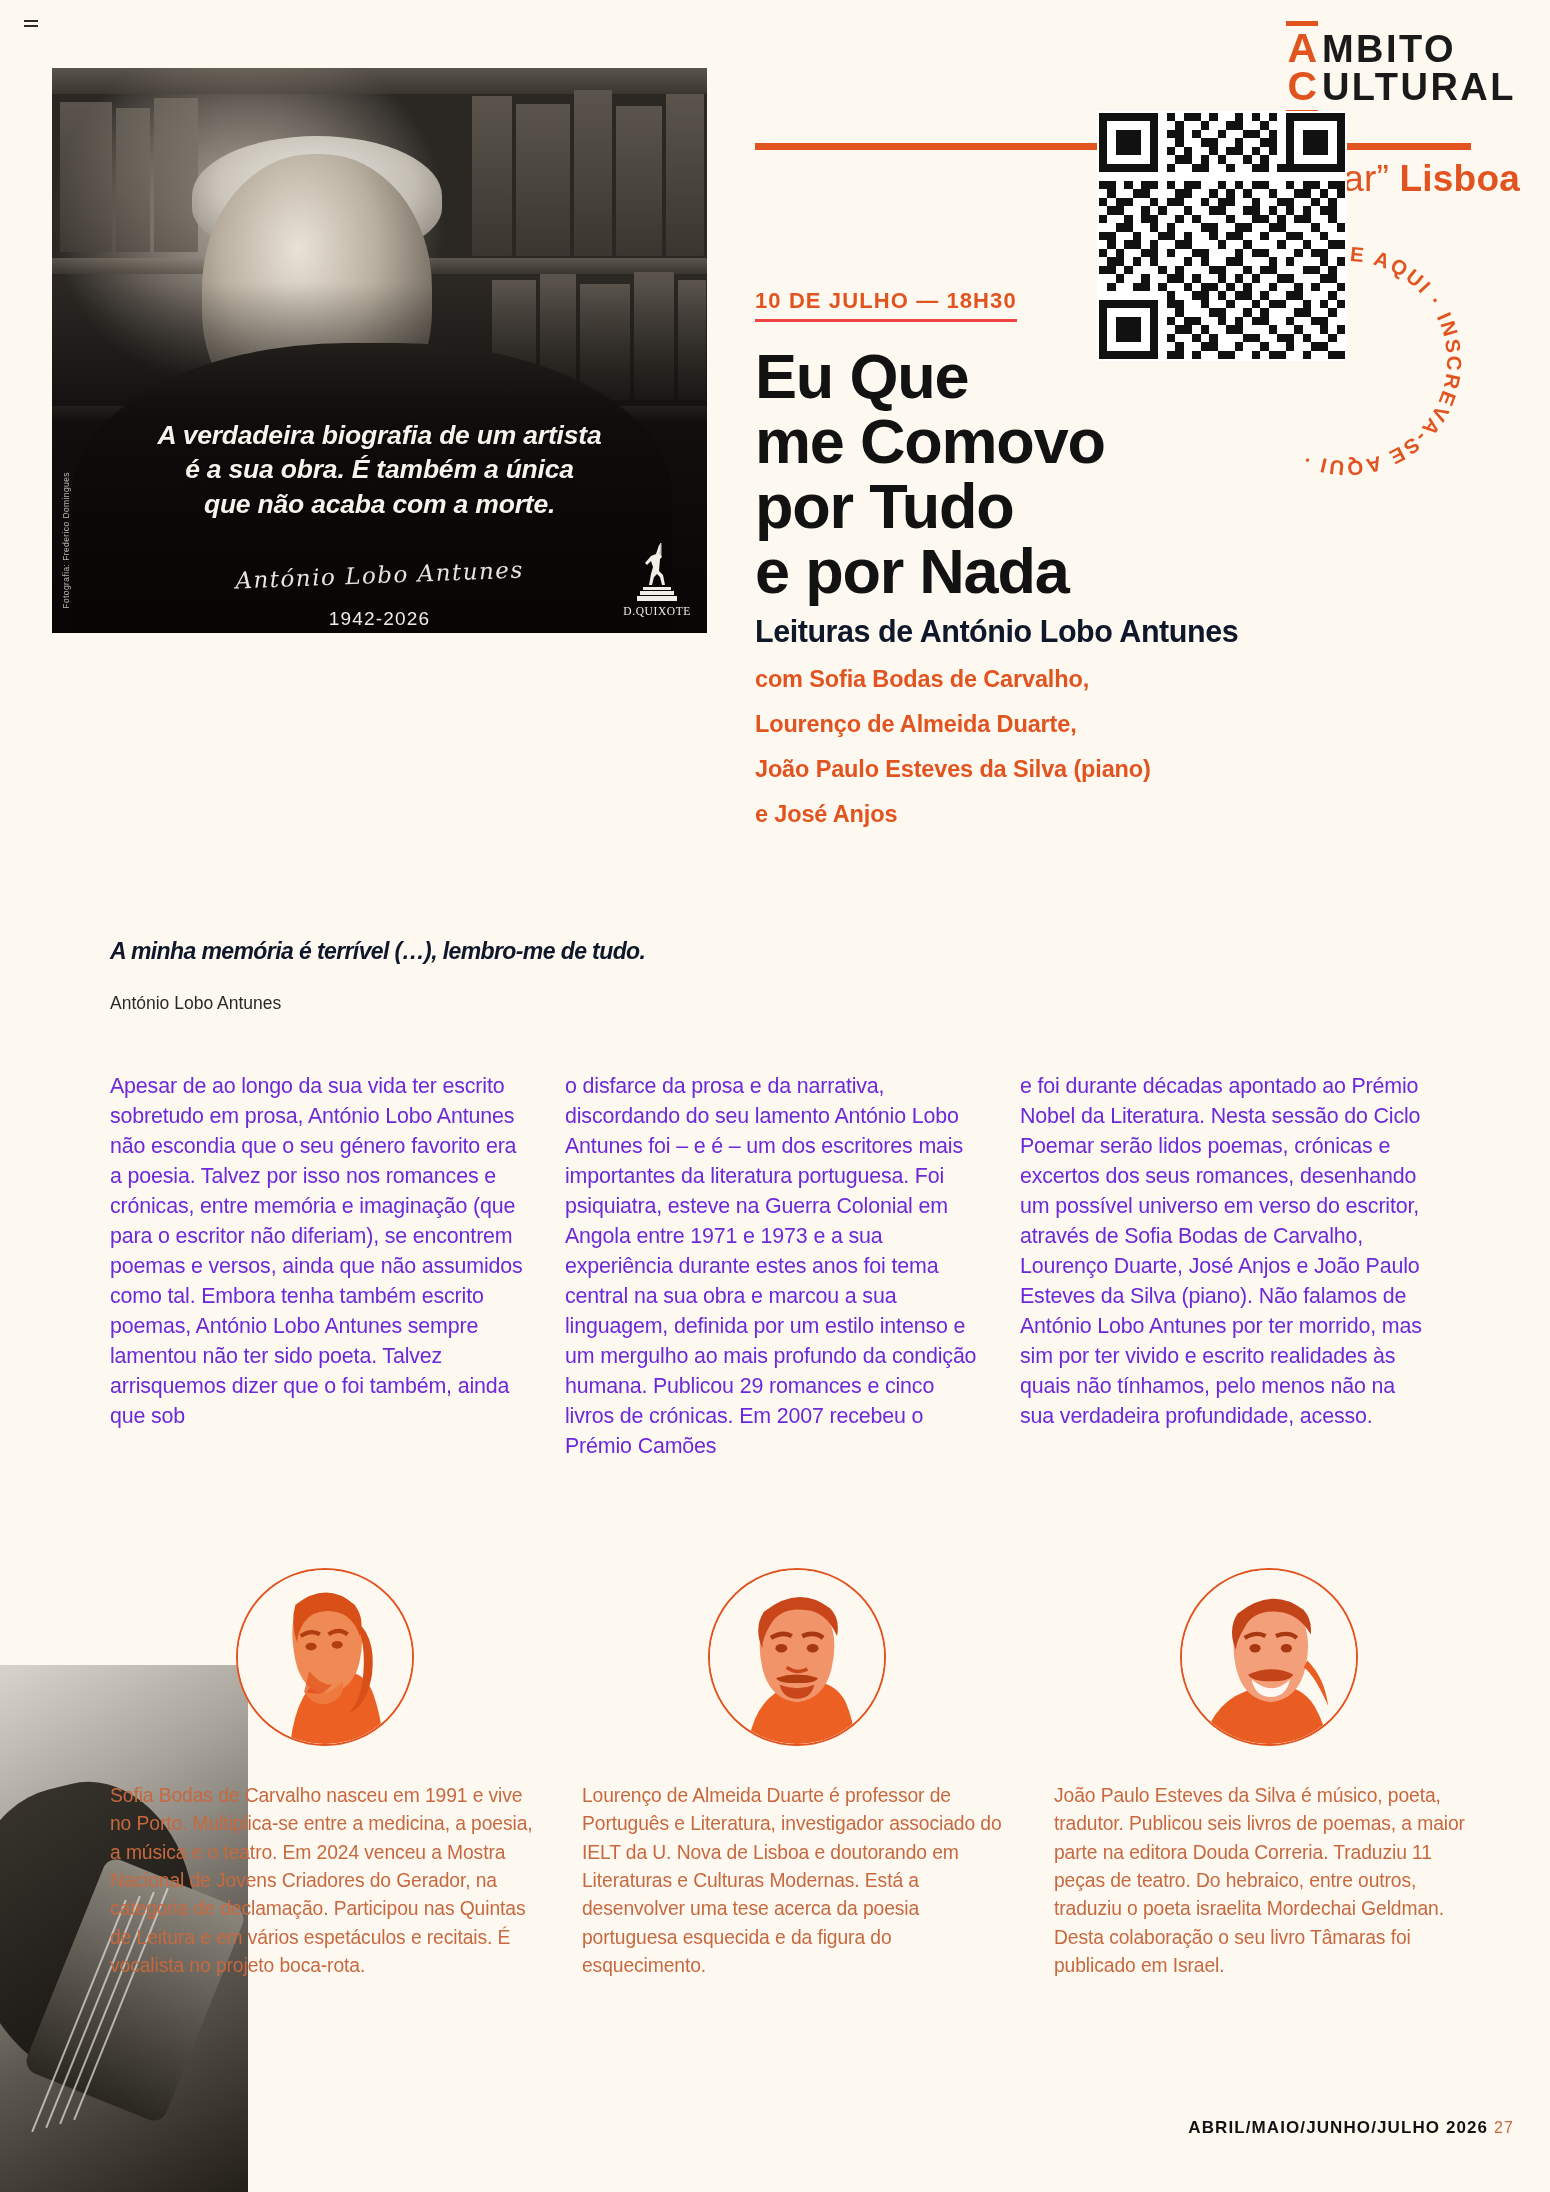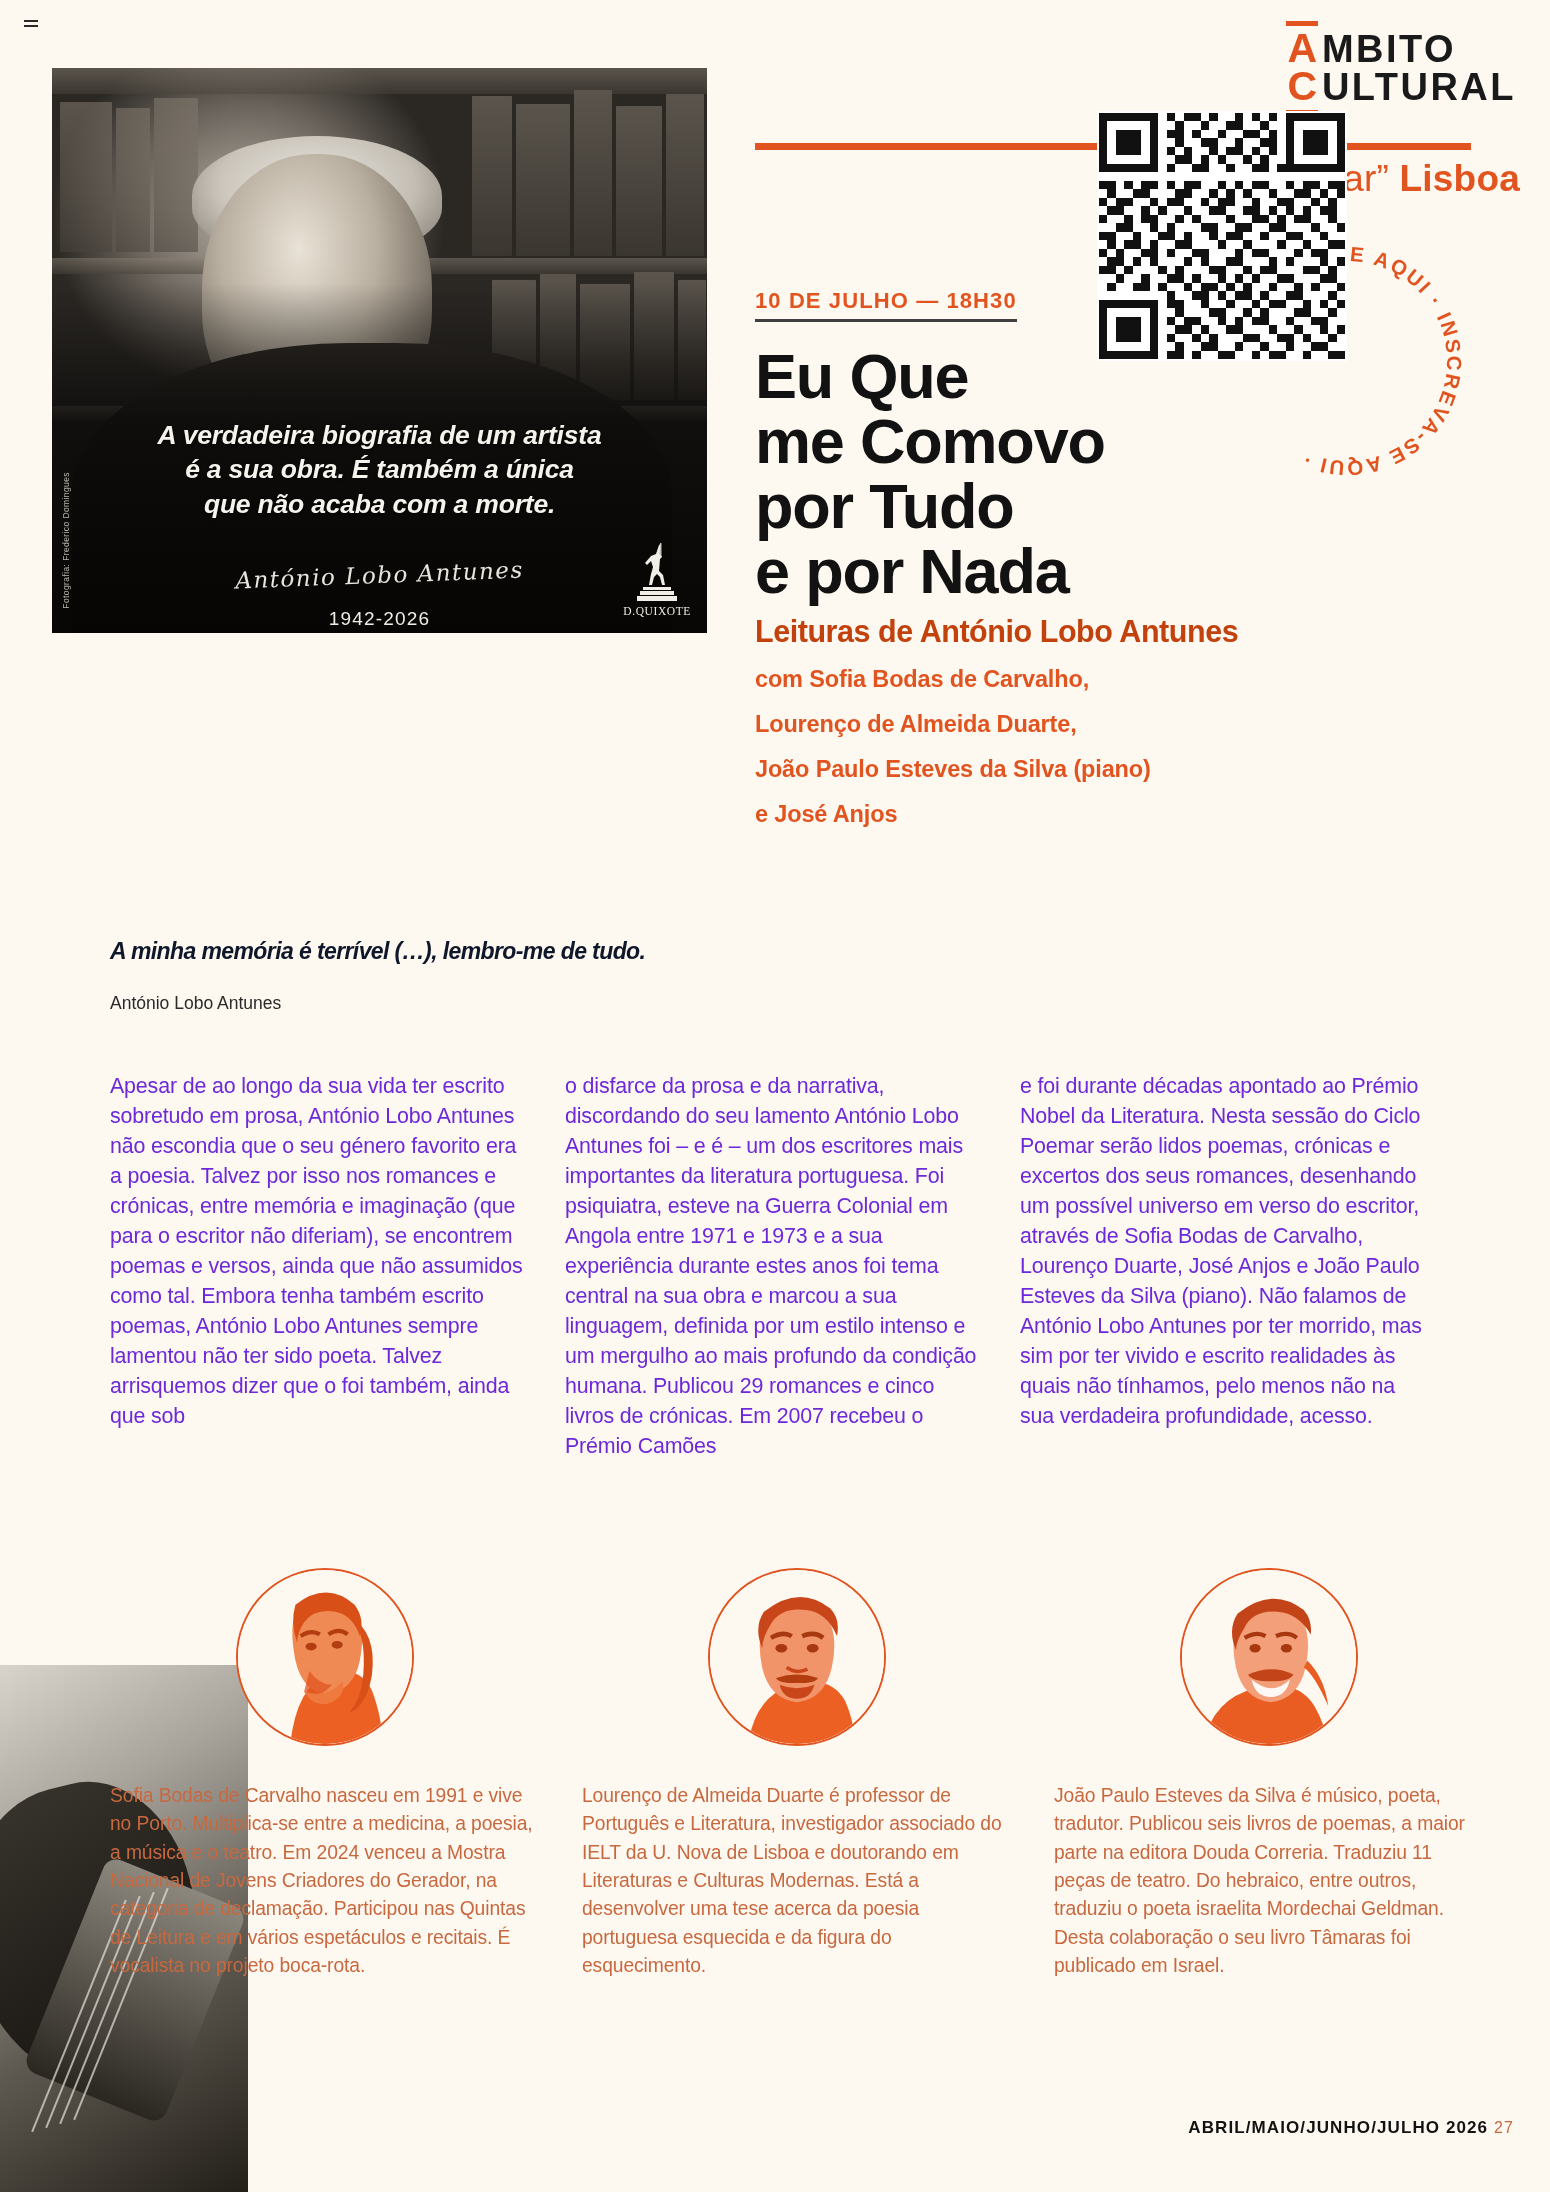--- a/index.html
+++ b/index.html
@@ -101,29 +101,29 @@
     color:#d9d4cb; font-size:8.5px; letter-spacing:.4px; opacity:.85;
   }
   .dq-logo{ position:absolute; right:16px; bottom:16px; text-align:center; color:#f1eee7; }
   .dq-horse{ width:56px; height:62px; display:block; margin:0 auto 2px; }
   .dq-name{ font-size:11.5px; letter-spacing:.6px; font-family:"Liberation Serif", serif; }
 
   
   .event{ position:absolute; left:755px; top:288px; width:720px; }
   .date{
     display:inline-block; color:#e2541f; font-weight:bold; font-size:22px;
-    letter-spacing:1.1px; border-bottom:3px solid #404040; padding-bottom:5px;
+    letter-spacing:1.1px; border-bottom:3px solid #ef4444; padding-bottom:5px;
   }
   .title{
     margin-top:22px; font-size:63px; font-weight:bold; line-height:1.03;
     letter-spacing:-1.2px; color:#121212;
   }
   .title span{ display:block; }
   .subtitle{
-    margin-top:10px; font-size:30.5px; font-weight:bold; letter-spacing:-.45px; color:#c2410c;
+    margin-top:10px; font-size:30.5px; font-weight:bold; letter-spacing:-.45px; color:#0f172a;
   }
   .credits{
     margin-top:12px; font-size:23.5px; font-weight:bold; line-height:1.28;
     color:#e2541f; letter-spacing:-.15px;
   }
   .credits span{ display:block;margin-top:15px; }
 
   
   .badge{ position:absolute; left:1222px; top:236px; width:250px; height:250px; }
   .badge svg{ position:absolute; inset:0; width:250px; height:250px; }

